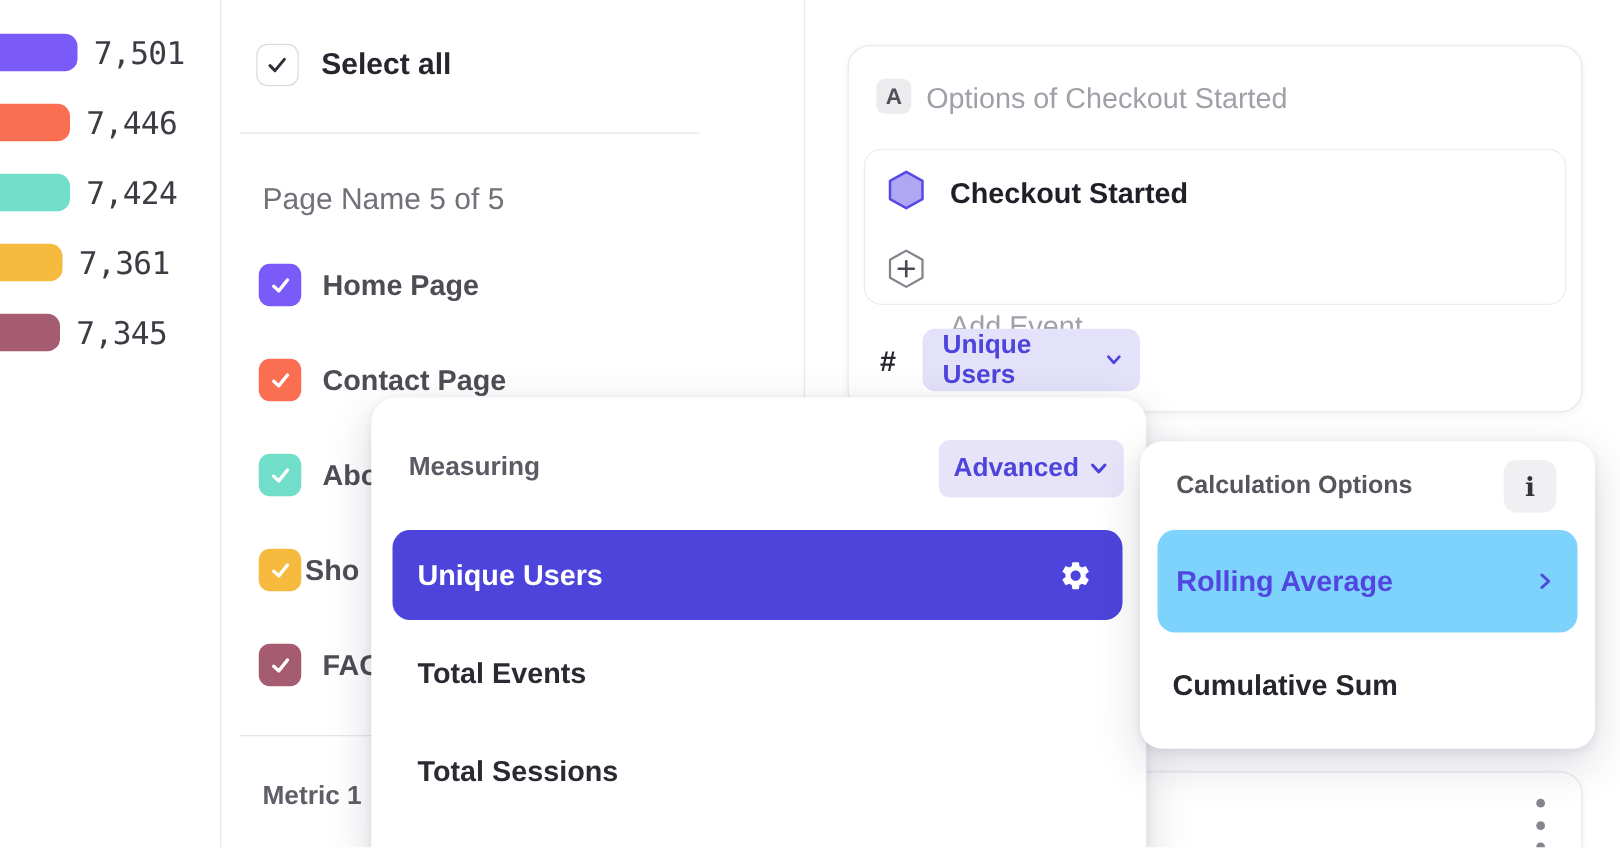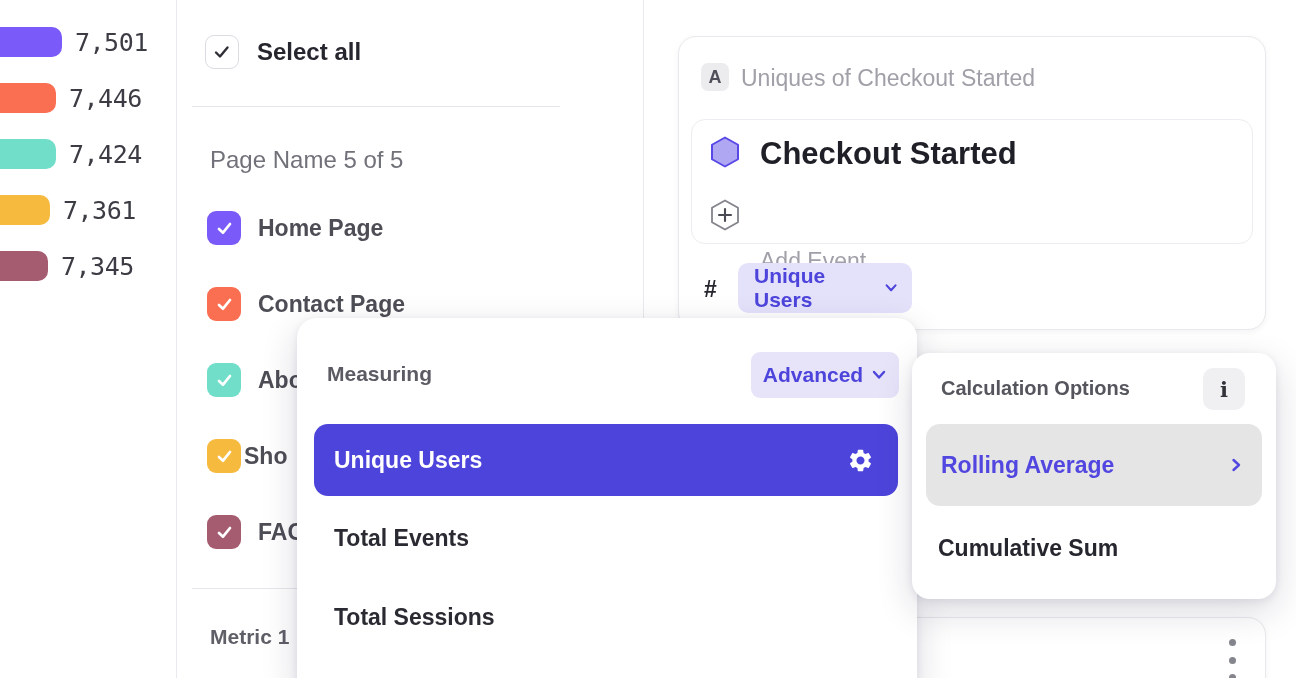--- a/index.html
+++ b/index.html
@@ -32,21 +32,21 @@
   .card { position:absolute; background:#fff; border:1px solid #E9E9ED; border-radius:18px;
           box-shadow:0 2px 6px rgba(25,25,55,0.05); }
   .event-card { left:678px; top:36px; width:588px; height:294px; }
   .series-badge { position:absolute; left:22px; top:26px; width:28px; height:28px; background:#ECECEF;
                   border-radius:7px; display:flex; align-items:center; justify-content:center;
                   font-size:18px; font-weight:700; color:#50505A; }
   .card-placeholder { position:absolute; left:62px; top:28px; font-size:23px; color:#A0A0A8; }
   .inner-card { position:absolute; left:12px; top:82px; width:562px; height:125px;
                 border:1px solid #EDEDF1; border-radius:14px; }
   .hex-slot { position:absolute; left:16px; width:34px; height:34px; }
-  .event-name { position:absolute; left:68px; top:20px; font-size:31px; font-weight:700;
+  .event-name { position:absolute; left:68px; top:20px; font-size:23px; font-weight:700;
                 color:#1F1F27; line-height:28px; }
   .add-event { position:absolute; left:68px; top:83px; font-size:23px; color:#9FA0A8; line-height:28px;margin-top:44px; }
   .hash { position:absolute; left:25px; top:239px; font-size:23px; font-weight:700; color:#26262E; }
   .measure-pill { position:absolute; left:59px; top:226px; width:174px; height:50px;
                   background:#E4E1FB; border-radius:10px; display:flex; align-items:center;
                   padding:0 14px 0 16px; gap:10px; cursor:pointer; }
   .measure-pill span { font-size:21px; font-weight:700; color:#4D44DB; }
 
   .bottom-card { left:678px; top:617px; width:588px; height:80px; }
   .kebab { position:absolute; right:18px; top:18px; width:30px; height:48px;
@@ -71,21 +71,21 @@
   .menu-option { position:absolute; left:37px; font-size:23px; font-weight:600; color:#2A2A32;
                  line-height:28px; cursor:pointer; }
 
   .calc { left:912px; top:353px; width:364px; height:246px; border-radius:18px; }
   .calc .popup-header { left:29px; top:24px; font-size:20px; line-height:22px; color:#55555E; }
   .info-chip { position:absolute; left:291px; top:15px; width:42px; height:42px; background:#F0F0F2;
                border-radius:10px; display:flex; align-items:center; justify-content:center;
                font-family:"DejaVu Serif", serif; font-size:21px; font-weight:700; color:#33333B;
                cursor:pointer; }
   .rolling-row { position:absolute; left:14px; top:71px; width:336px; height:82px;
-                 background:#e5e5e5; border-radius:14px; display:flex; align-items:center;
+                 background:#7dd3fc; border-radius:14px; display:flex; align-items:center;
                  justify-content:space-between; padding:0 20px 0 15px; cursor:pointer; }
   .rolling-row span { font-size:23px; font-weight:700; color:#5246E0; }
   .calc-option { position:absolute; left:26px; top:181px; font-size:23px; font-weight:700;
                  color:#26262E; line-height:28px; cursor:pointer; }
 </style>
 </head>
 <body>
 
 <div class="stage">
 
@@ -161,21 +161,21 @@
       </svg>
     </div>
     <div class="item-label" style="left:258px;top:518px">FAC</div>
 
     <div class="hline" style="left:192px;top:588px;width:451px"></div>
     <div class="metric-label">Metric 1</div>
   </div>
 
   <div class="card event-card">
     <div class="series-badge">A</div>
-    <div class="card-placeholder">Uniques of Checkout Started</div>
+    <div class="card-placeholder">Options of Checkout Started</div>
 
     <div class="inner-card">
       <svg class="hex-slot" style="top:15px" viewBox="0 0 34 34">
         <polygon points="17,2.5 30,9.75 30,24.25 17,31.5 4,24.25 4,9.75" fill="#B0A7F3" stroke="#5849E6" stroke-width="2" stroke-linejoin="round"></polygon>
       </svg>
       <div class="event-name">Checkout Started</div>
 
       <svg class="hex-slot" style="top:78px" viewBox="0 0 34 34">
         <polygon points="17,2.5 30,9.75 30,24.25 17,31.5 4,24.25 4,9.75" fill="none" stroke="#83838B" stroke-width="1.8" stroke-linejoin="round"></polygon>
         <line x1="17" y1="11" x2="17" y2="23" stroke="#4A4A52" stroke-width="2.1" stroke-linecap="round"></line>

